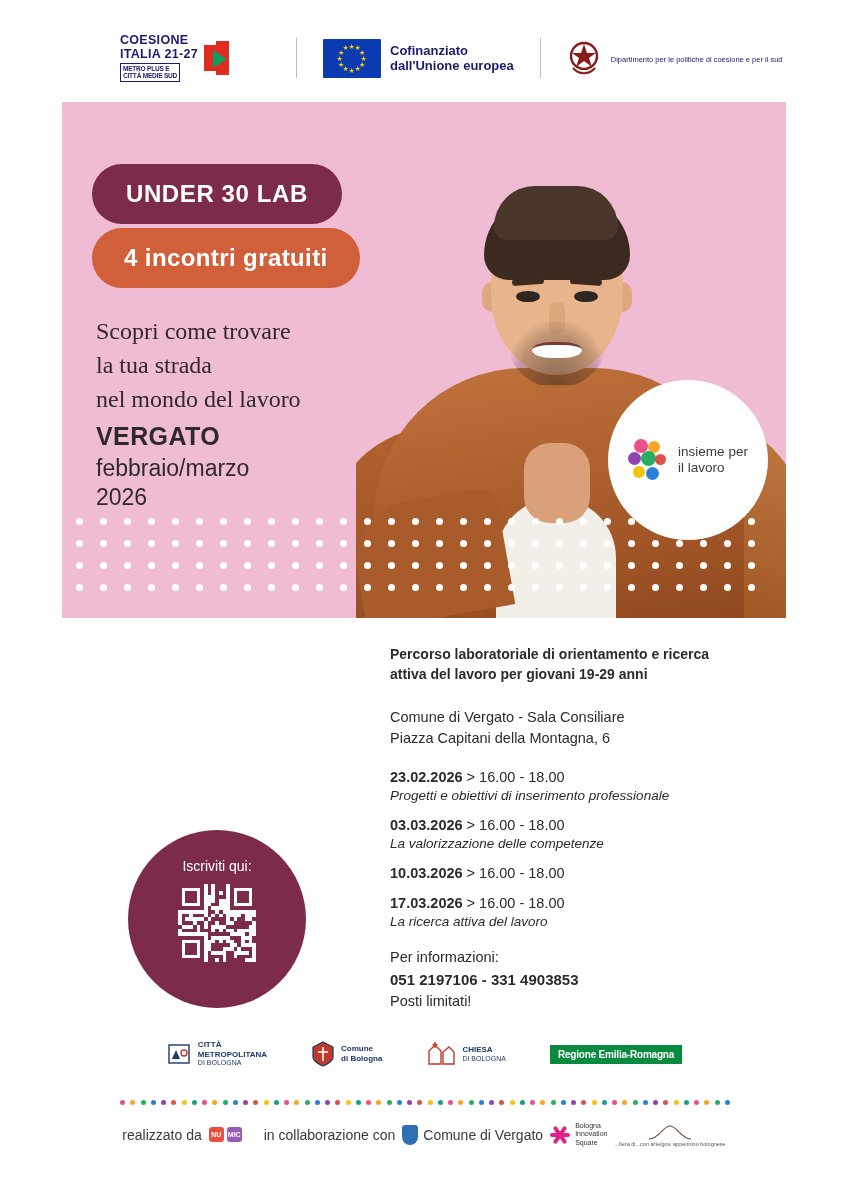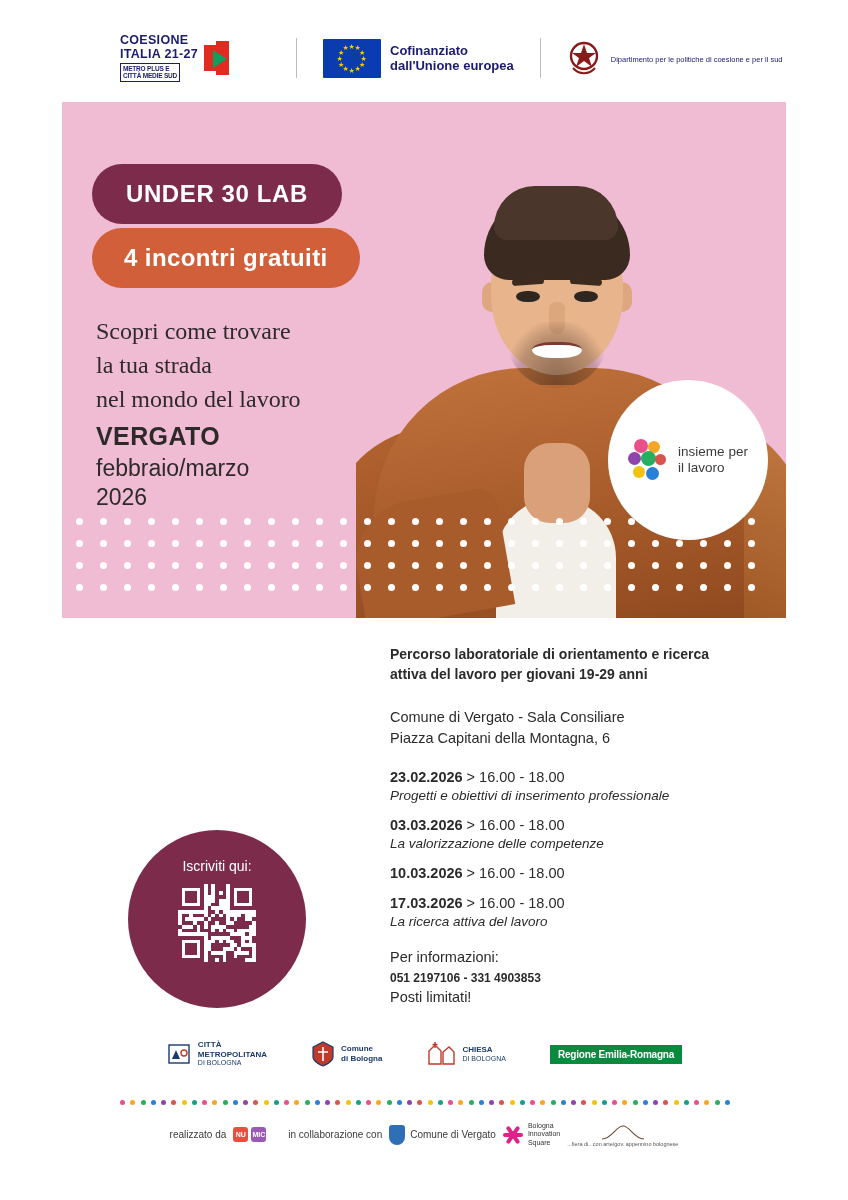--- a/index.html
+++ b/index.html
@@ -198,21 +198,21 @@
     color: #2b2b2b;
   }
   .c-title { font-size: 14px; font-weight: bold; line-height: 1.42; }
   .c-venue { font-size: 14.5px; line-height: 1.45; margin-top: 22px; }
   .sessions { margin-top: 20px; }
   .session { margin-bottom: 14px; }
   .s-line1 { font-size: 14.5px; }
   .s-date { font-weight: bold; }
   .s-line2 { font-size: 13.5px; font-style: italic; margin-top: 3px; }
   .c-info { margin-top: 18px; font-size: 14.5px; line-height: 1.5; }
-  .c-phone { font-weight: bold; font-size: 12px; }
+  .c-phone { font-weight: bold; font-size: 15px; }
 
   
   .qr-circle {
     position: absolute; left: 128px; top: 830px;
     width: 178px; height: 178px; border-radius: 50%;
     background: #7c2b4b; color: #ffffff;
     display: flex; flex-direction: column; align-items: center;
   }
   .qr-label { font-size: 14px; margin-top: 28px; }
   .qr-box {
@@ -239,21 +239,21 @@
     display: flex; justify-content: space-between;
   }
   .dotline i { width: 5px; height: 5px; border-radius: 50%; display: block; }
 
   .footer {
     position: absolute; left: 62px; top: 1122px; width: 724px;
     display: flex; align-items: center; justify-content: center; gap: 22px;
     font-size: 8.5px; color: #4a4a4a;
   }
   .f-group { display: flex; align-items: center; gap: 7px; }
-  .f-label { font-size: 10px; color: #3a3a3a; }
+  .f-label { font-size: 14px; color: #3a3a3a; }
   .nuovomic { display:flex; align-items:center; gap:3px; }
   .nm-sq { width: 15px; height: 15px; border-radius: 3px; font-size: 7px; color:#fff;
            display:flex; align-items:center; justify-content:center; font-weight:bold;}
   .bis { display:flex; align-items:center; gap:5px; }
   .bis-x { width: 20px; height: 20px; position: relative; }
   .bis-x span { position:absolute; left:8px; top:0; width:4px; height:20px; background:#e0218a; border-radius:2px; }
   .bis-txt { font-size: 7px; color:#333; line-height:1.2; }
   .comune-verg { display:flex; align-items:center; gap:5px; }
   .shield { width: 16px; height: 20px; background:#2f6fb5; border-radius: 3px 3px 8px 8px; }
   .fiera { display:flex; flex-direction:column; align-items:center; }

